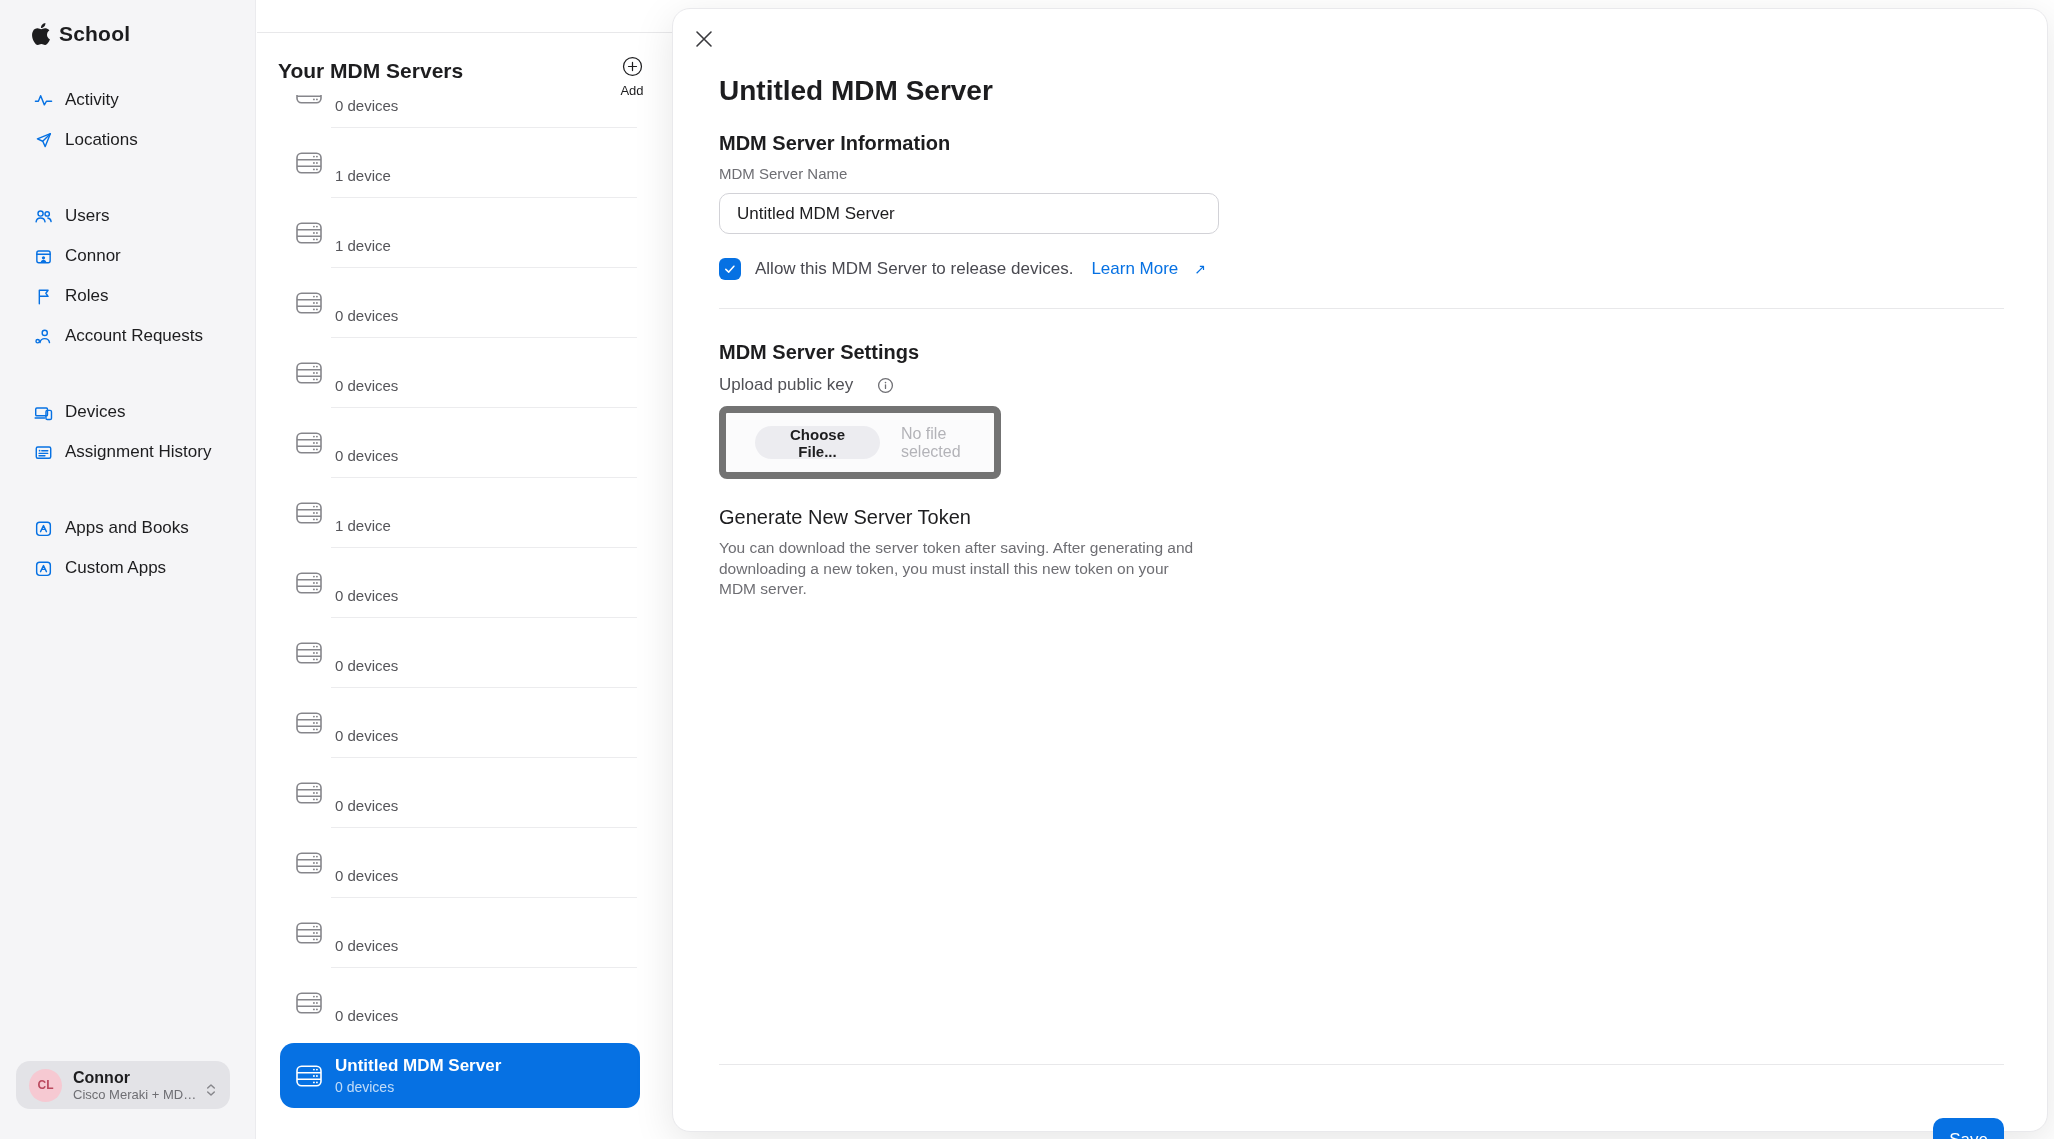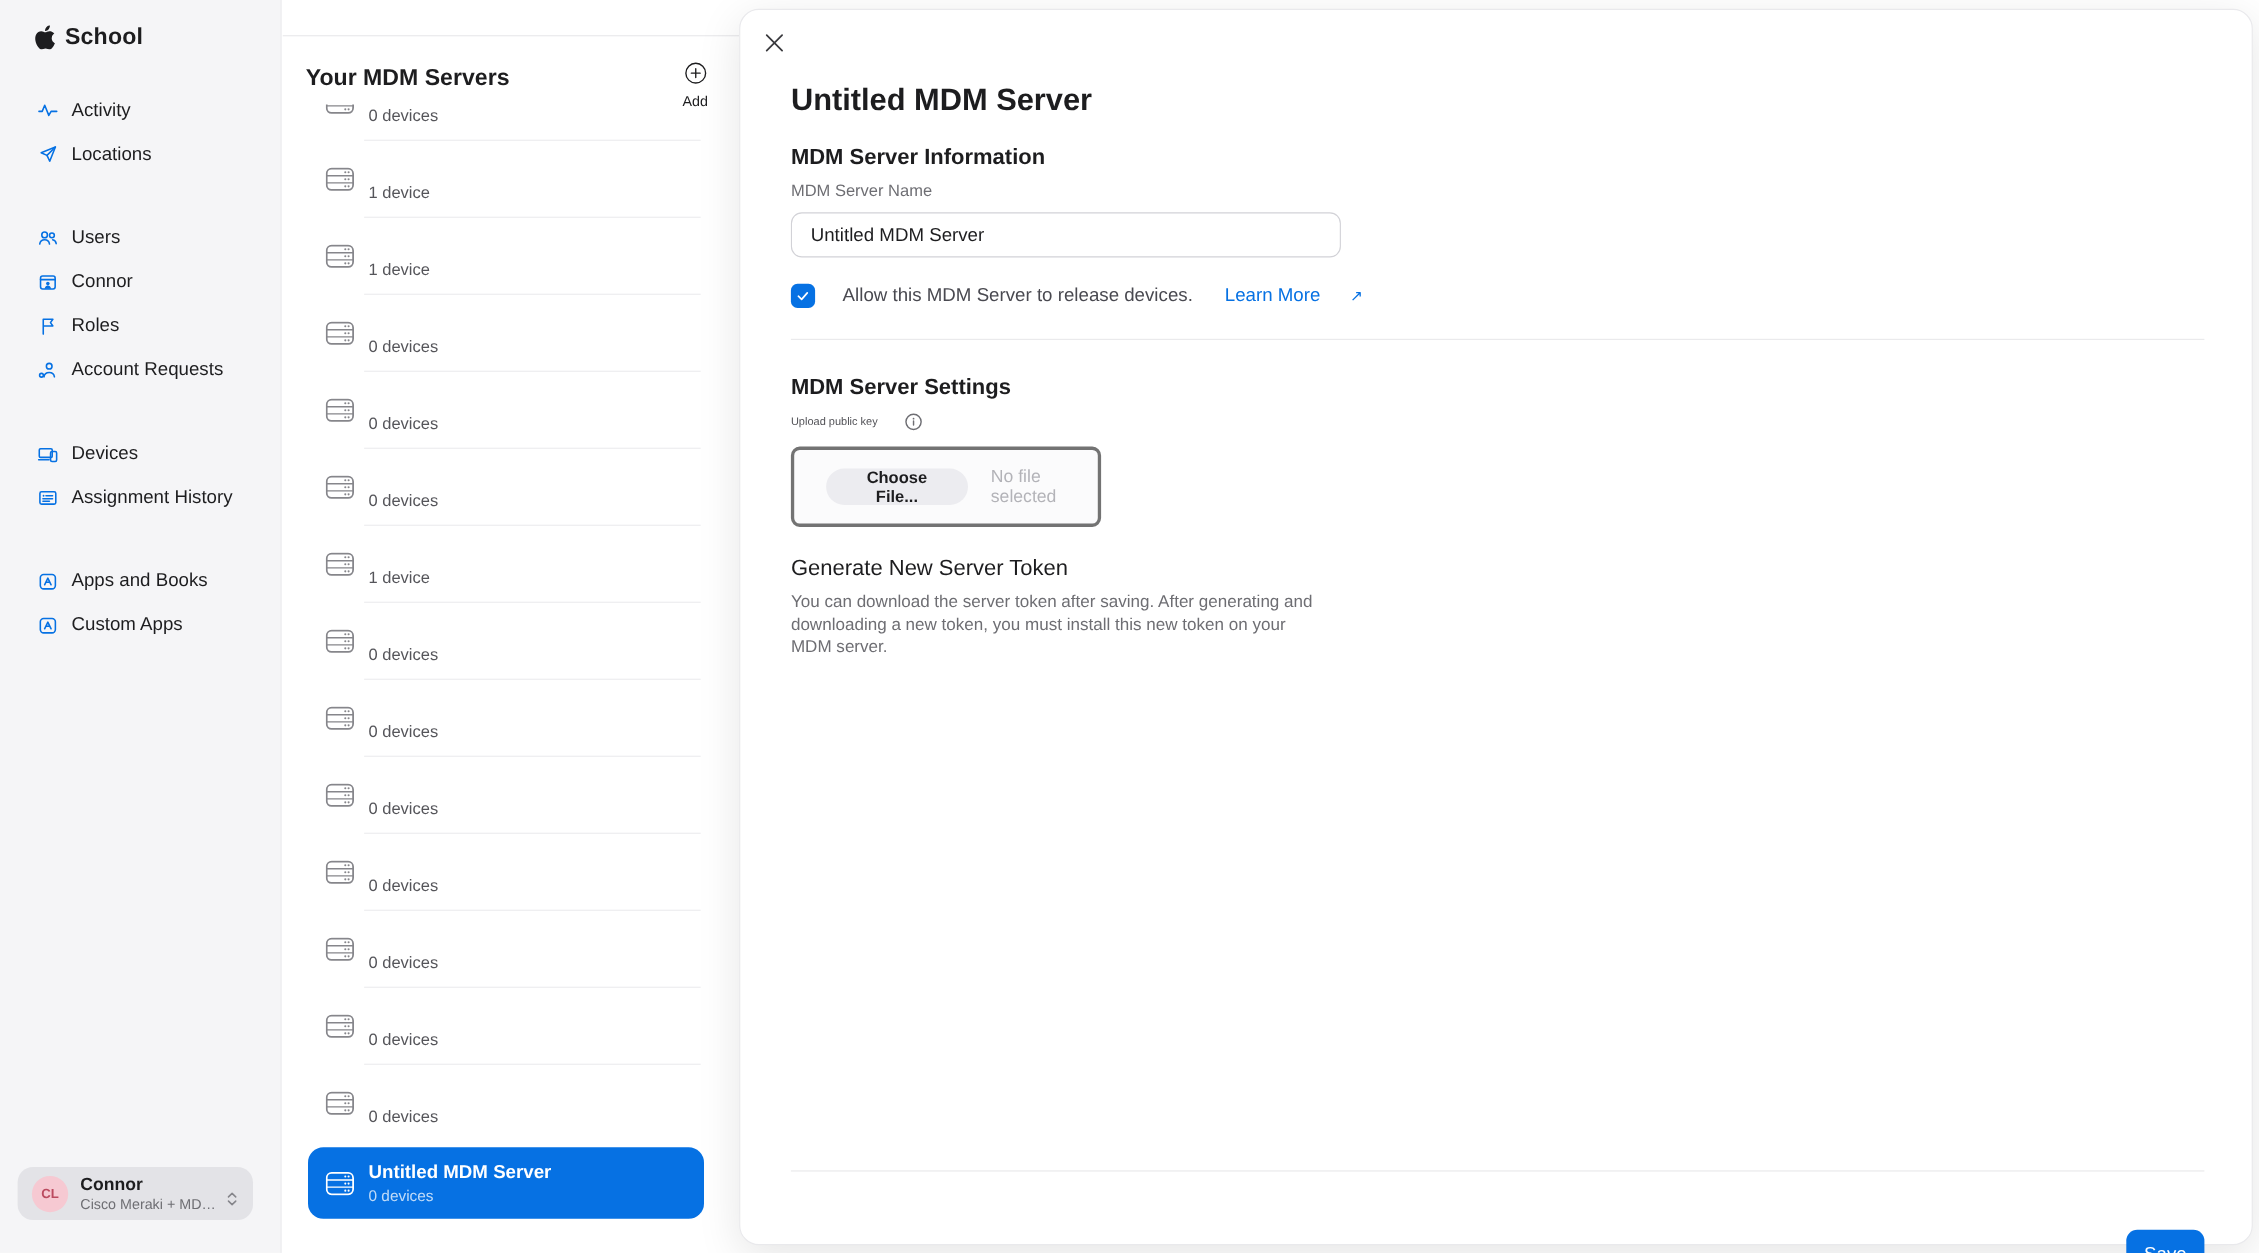--- a/index.html
+++ b/index.html
@@ -63,37 +63,37 @@
            box-shadow:0 10px 40px rgba(0,0,0,.10); z-index:5; }
   .close-btn { position:absolute; left:22px; top:21px; width:18px; height:18px; cursor:pointer; }
   .close-btn path { stroke:#3a3a3e; stroke-width:1.6; stroke-linecap:round; }
   .sheet-title { position:absolute; left:46px; top:66px; font-size:28px; font-weight:700; }
   .sec-heading { position:absolute; left:46px; font-size:20px; font-weight:700; }
   .h-info { top:123px; } .h-settings { top:332px; }
   .field-label { position:absolute; left:46px; top:156px; font-size:15px; color:#6e6e73; }
   .name-input { position:absolute; left:46px; top:184px; width:500px; height:41px;
                 border:1px solid #d2d2d7; border-radius:10px; padding:0 17px;
                 font-size:17px; color:#1d1d1f; font-family:inherit; background:#fff; outline:none; }
-  .check-row { position:absolute; left:46px; top:249px; display:flex; align-items:center; gap:25px;
+  .check-row { position:absolute; left:46px; top:249px; display:flex; align-items:center; gap:14px;
                font-size:17px; color:#494950; }
   .checkbox { width:22px; height:22px; border-radius:6px; background:#0671e3; display:flex;
               align-items:center; justify-content:center; cursor:pointer; flex:0 0 22px; }
   .checkbox svg path { stroke:#fff; stroke-width:2; fill:none; stroke-linecap:round; stroke-linejoin:round; }
   .link { color:#0671e3; cursor:pointer; margin-left:4px; }
   .link-arrow { color:#0671e3; font-size:14px; margin-left:2px; cursor:pointer; }
   .divider { position:absolute; left:46px; right:43px; height:1px; background:#e8e8ea; }
   .div1 { top:299px; } .div2 { top:1055px; }
   .upload-label-row { position:absolute; left:46px; top:366px; display:flex; align-items:center;
-                      gap:24px; font-size:10px; color:#515156; }
+                      gap:24px; font-size:17px; color:#515156; }
   .info-icon { width:17px; height:17px; }
   .info-icon circle { stroke:#6e6e73; stroke-width:1.3; fill:none; }
   .info-icon path { stroke:#6e6e73; stroke-width:1.3; stroke-linecap:round; }
   .info-icon .dot { fill:#6e6e73; stroke:none; }
   .upload-box { position:absolute; left:46px; top:397px; width:282px; height:73px;
-                background:#fbfbfc; border:3px solid #737373; border-radius:8px;
+                background:#fbfbfc; border:7px solid #737373; border-radius:8px;
                 display:flex; align-items:center; }
   .choose-btn { margin-left:29px; height:33px; padding:0 21px; border-radius:17px;
                 background:#ececf0; border:none; font-family:inherit; font-size:15px;
                 font-weight:700; color:#1d1d1f; cursor:pointer; }
   .no-file { margin-left:21px; font-size:16px; color:#b3b3b8; }
   .token-heading { position:absolute; left:46px; top:497px; font-size:20px; font-weight:500; }
   .token-desc { position:absolute; left:46px; top:529px; width:482px; font-size:15.5px;
                 line-height:20.5px; color:#6e6e73; }
   .save-btn { position:absolute; right:43px; top:1070px; width:71px; height:44px;
               background:#0671e3; color:#fff; font-size:17px; font-weight:500;

